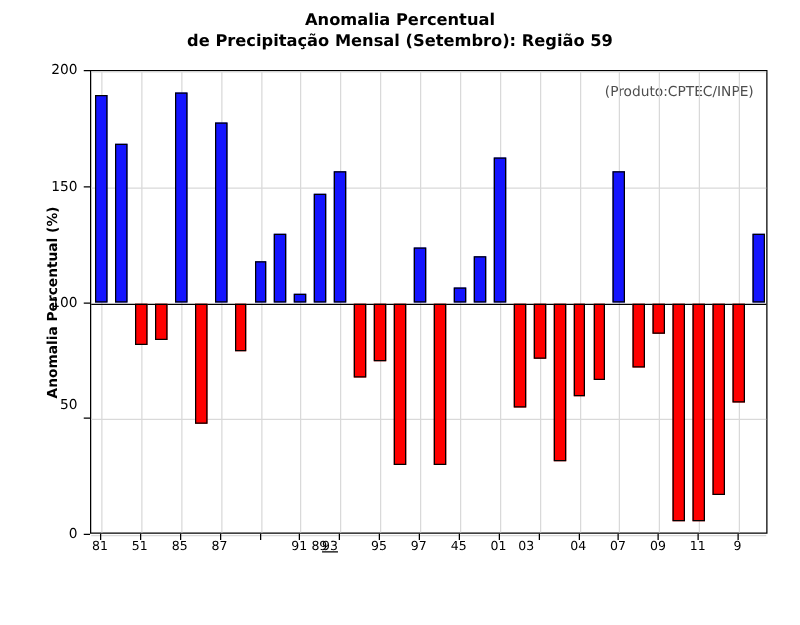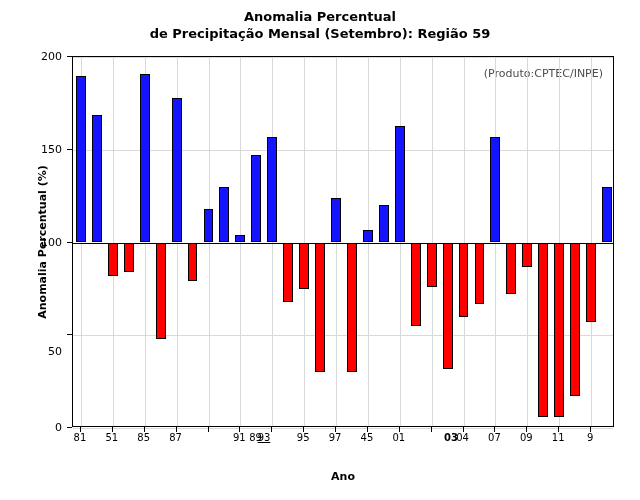--- a/index.html
+++ b/index.html
@@ -100,21 +100,21 @@
     <div>Anomalia Percentual</div>
     <div>de Precipitação Mensal (Setembro): Região 59</div>
   </div>
 
   <div class="ylabel-wrap">
     <div class="ylabel">Anomalia Percentual (%)</div>
   </div>
 
   <div class="ylabels" id="ylabels">
       <span style="top: 371px;">0</span>
-      <span style="top: 295px;">50</span>
+      <span style="top: 268px;">50</span>
       <span style="top: 185.5px;">100</span>
       <span style="top: 92.75px;">150</span>
       <span style="top: 0px;">200</span>
     </div>
 
   <div class="plot" id="plot">
     <div class="source">(Produto:CPTEC/INPE)</div>
     <div id="grid">
         <div class="gridh" style="top: 371px;"></div>
         <div class="gridh" style="top: 278.25px;"></div>
@@ -183,28 +183,27 @@
       <span style="left: 39.8529px;">51</span>
       <span style="left: 71.7353px;">85</span>
       <span style="left: 103.618px;">87</span>
       <span style="left: 135.5px; margin-left: 48px;">89</span>
       <span style="left: 167.382px;">91</span>
       <span style="left: 192px; text-decoration: underline;">93</span>
       <span style="left: 231.147px; text-align: right;">95</span>
       <span style="left: 263.029px;">97</span>
       <span style="left: 294.912px;">45</span>
       <span style="left: 326.794px;">01</span>
-      <span style="left: 379px; font-weight: bold;">03</span>
+      <span style="left: 349px;">03</span>
       <span style="left: 390.559px;">04</span>
       <span style="left: 422.441px;">07</span>
       <span style="left: 454.324px;">09</span>
       <span style="left: 486.206px;">11</span>
       <span style="left: 518.088px;">9</span>
     </div>
-  <div class="xaxis-title">Ano</div>
 
 <div class="ytickmark" style="top: 427px;"></div>
     <div class="ytickmark" style="top: 334.25px;"></div>
     <div class="ytickmark" style="top: 241.5px;"></div>
     <div class="ytickmark" style="top: 148.75px;"></div>
     <div class="ytickmark" style="top: 56px;"></div>
     <div class="xtickmark" style="left: 79.9706px;"></div>
     <div class="xtickmark" style="left: 111.853px;"></div>
     <div class="xtickmark" style="left: 143.735px;"></div>
     <div class="xtickmark" style="left: 175.618px;"></div>

